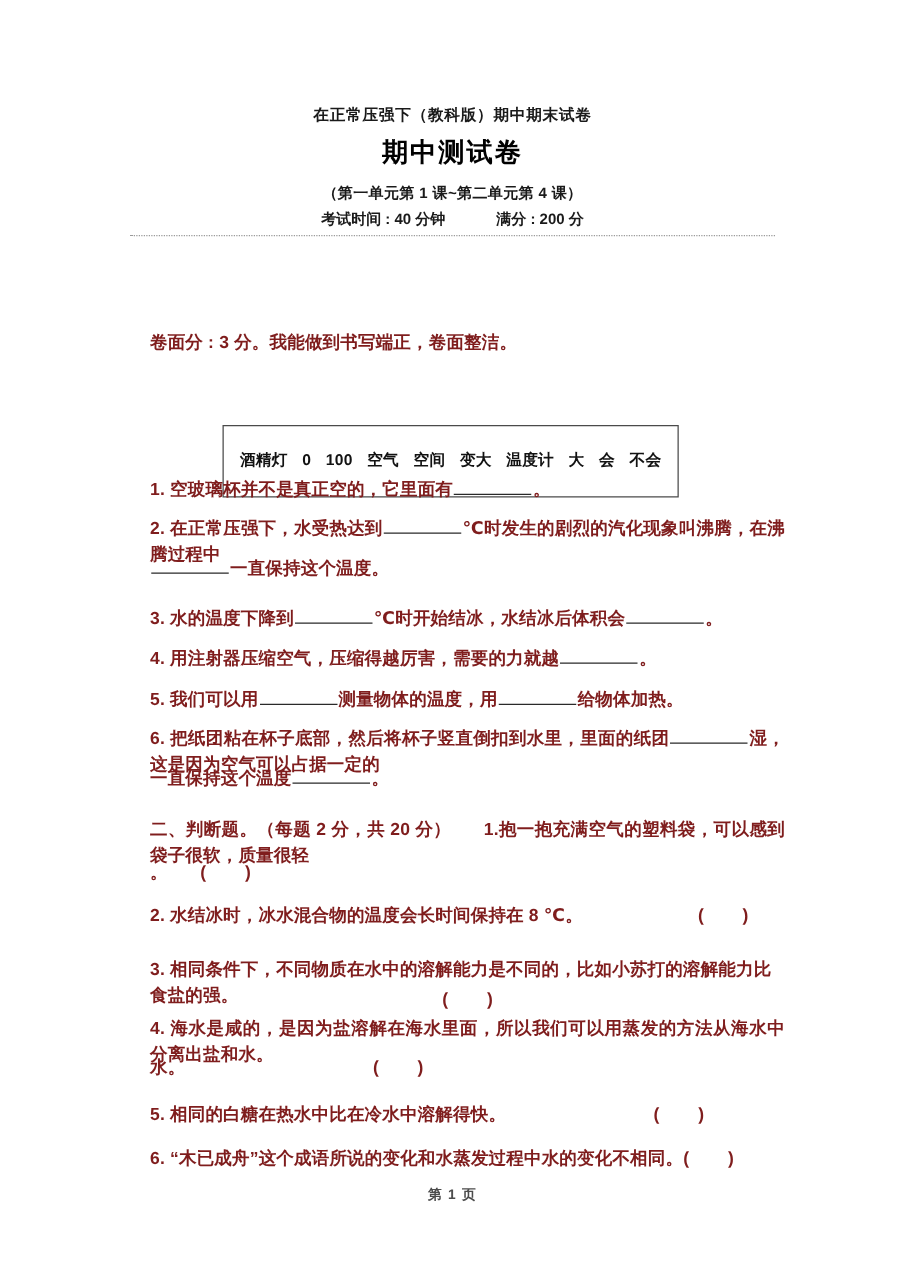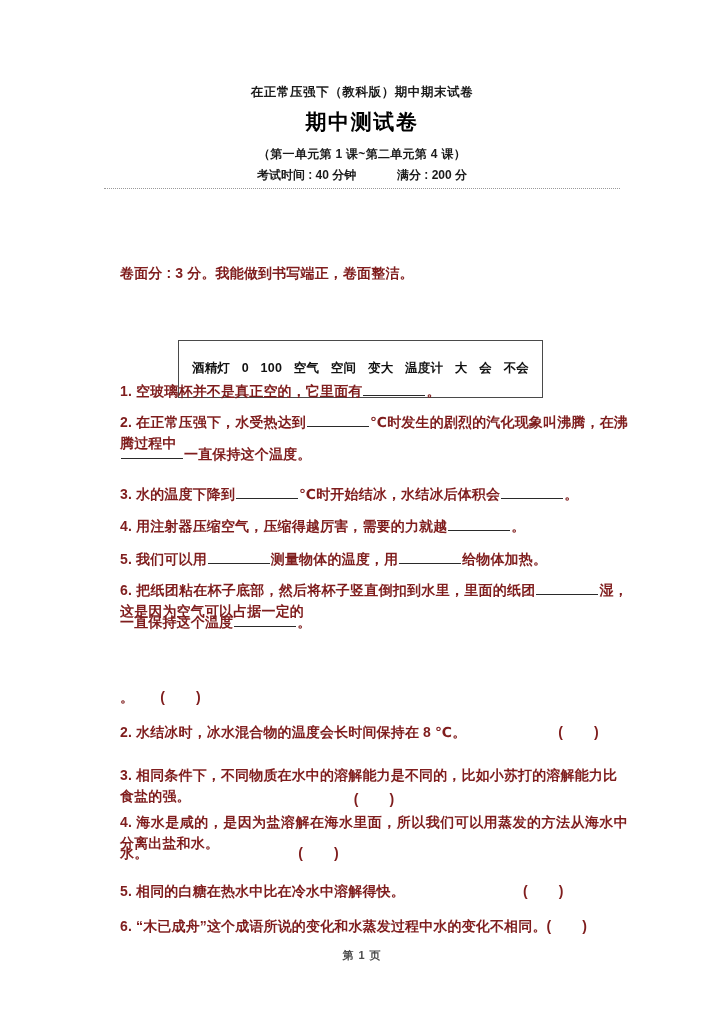--- a/index.html
+++ b/index.html
@@ -224,20 +224,23 @@
   </div>
 
   <div class="ptext" style="top:580px;">
     <span>6.</span>
     <span>把纸团粘在杯子底部，然后将杯子竖直倒扣到水里，里面的纸团</span><span class="blank"></span><span>湿，这是因为空气可以占据一定的</span>
   </div>
   <div class="ptext nojust" style="top:612px;">
     <span>一直保持这个温度</span><span class="blank"></span><span>。</span>
   </div>
 
+  <div class="ptext" style="top:653px;">
+    <span>二、判断题。（每题 2 分，共 20 分）</span><span class="spacer-sm"></span><span>1.</span><span>抱一抱充满空气的塑料袋，可以感到袋子很软，质量很轻</span>
+  </div>
   <div class="ptext nojust" style="top:687px;">
     <span>。</span><span class="spacer-sm"></span><span class="paren">(        )</span>
   </div>
 
   <div class="ptext nojust" style="top:722px;">
     <span>2.</span>
     <span>水结冰时，冰水混合物的温度会长时间保持在 8 ℃。</span><span class="spacer-lg"></span><span class="paren">(        )</span>
   </div>
 
   <div class="ptext nojust" style="top:765px;">

